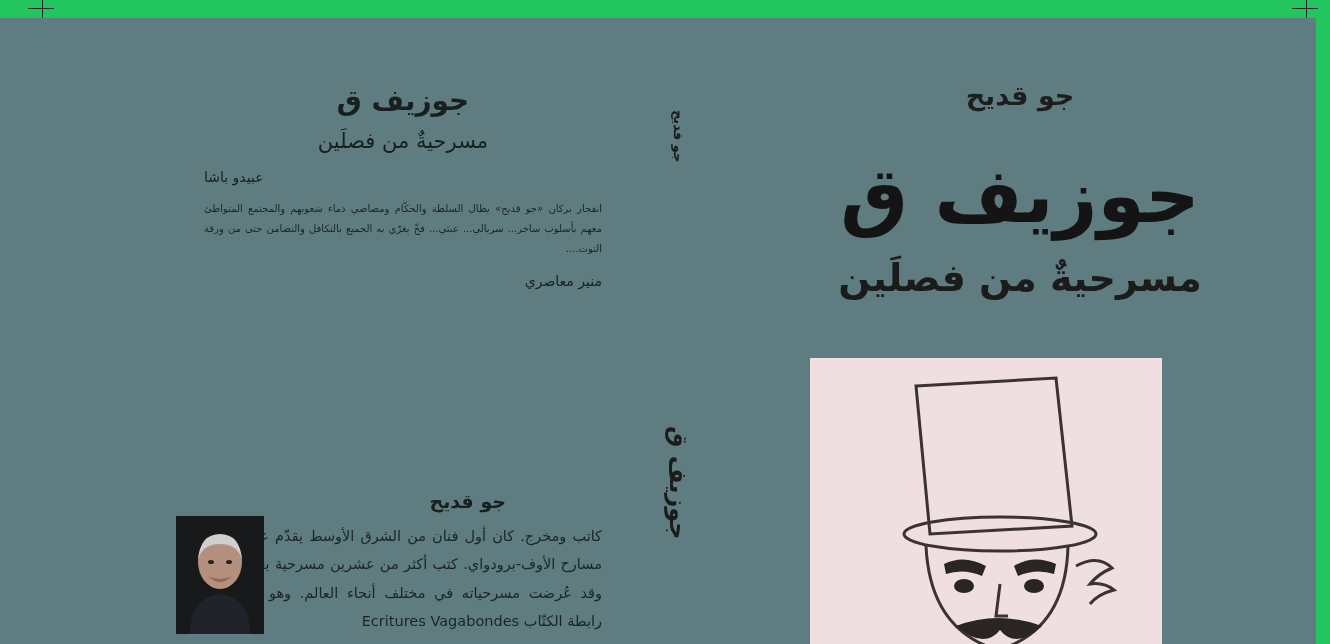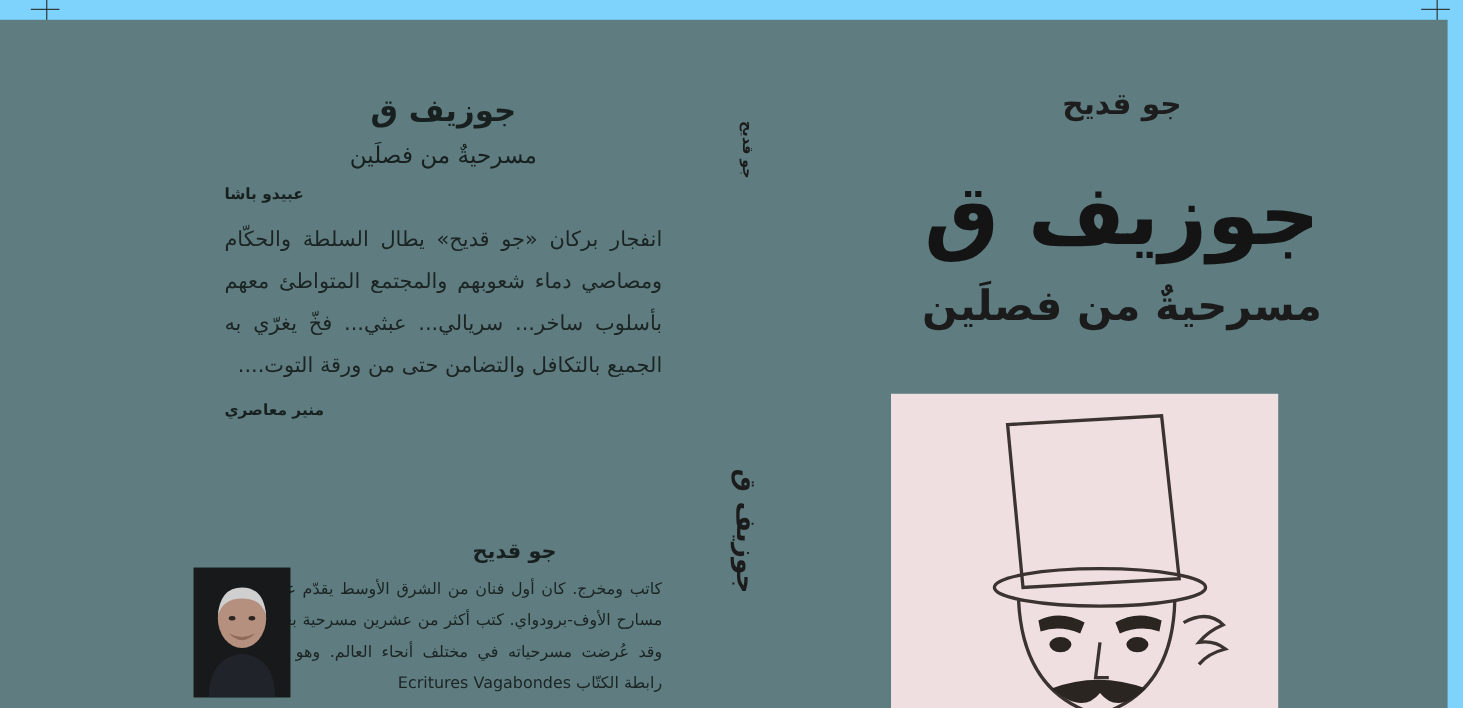--- a/index.html
+++ b/index.html
@@ -8,21 +8,21 @@
     background: #ffffff;
   }
   body {
     font-family: "DejaVu Sans", sans-serif;
   }
   .page {
     position: relative;
     width: 1330px;
     height: 644px;
     overflow: hidden;
-    background: #7dd3fc;
+    background: #22c55e;
   }
   
   .sheet {
     position: absolute;
     left: 0;
     top: 18px;
     width: 1316px;
     height: 626px;
     background: #5f7d80;
   }
@@ -143,35 +143,35 @@
   .bc-para {
     margin-top: 34px;
     font-size: 14.5px;
     line-height: 2.0;
     text-align: justify;
     color: #1b2423;
   }
   .bc-byline {
     margin-top: 16px;
     font-size: 14px;
-    font-weight: bold;
+    font-weight: normal;
     text-align: left;
   }
   .bc-para2 {
     margin-top: 14px;
-    font-size: 19px;
+    font-size: 10px;
     line-height: 2.0;
     text-align: justify;
     color: #1b2423;
   }
   .bc-byline2 {
     margin-top: 14px;
     font-size: 14px;
-    font-weight: bold;
-    text-align: left;
+    font-weight: normal;
+    text-align: right;
   }
   .bio {
     position: absolute;
     top: 472px;
     right: 30px;
     left: 58px;
   }
   .bio-name {
     font-size: 19px;
     font-weight: bold;

